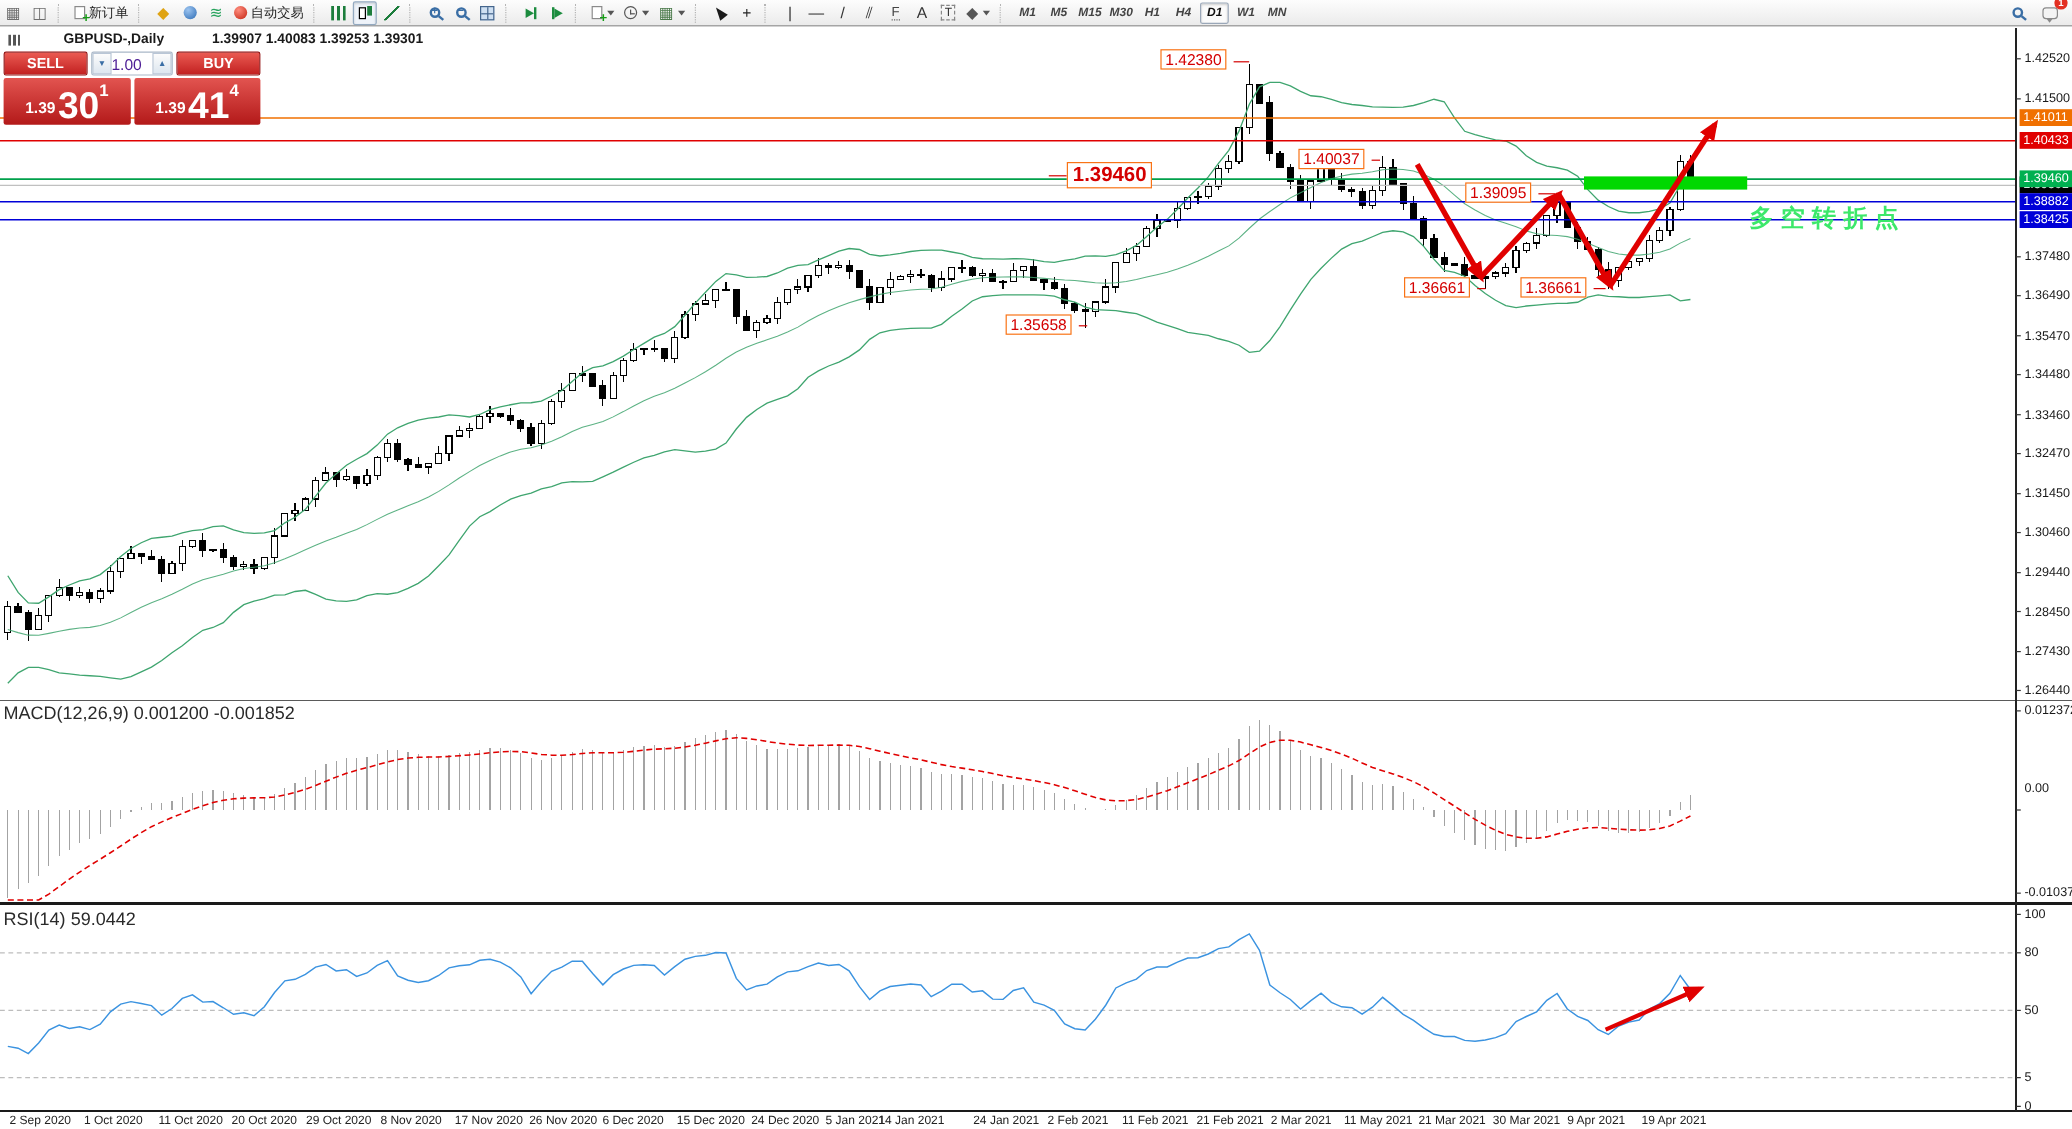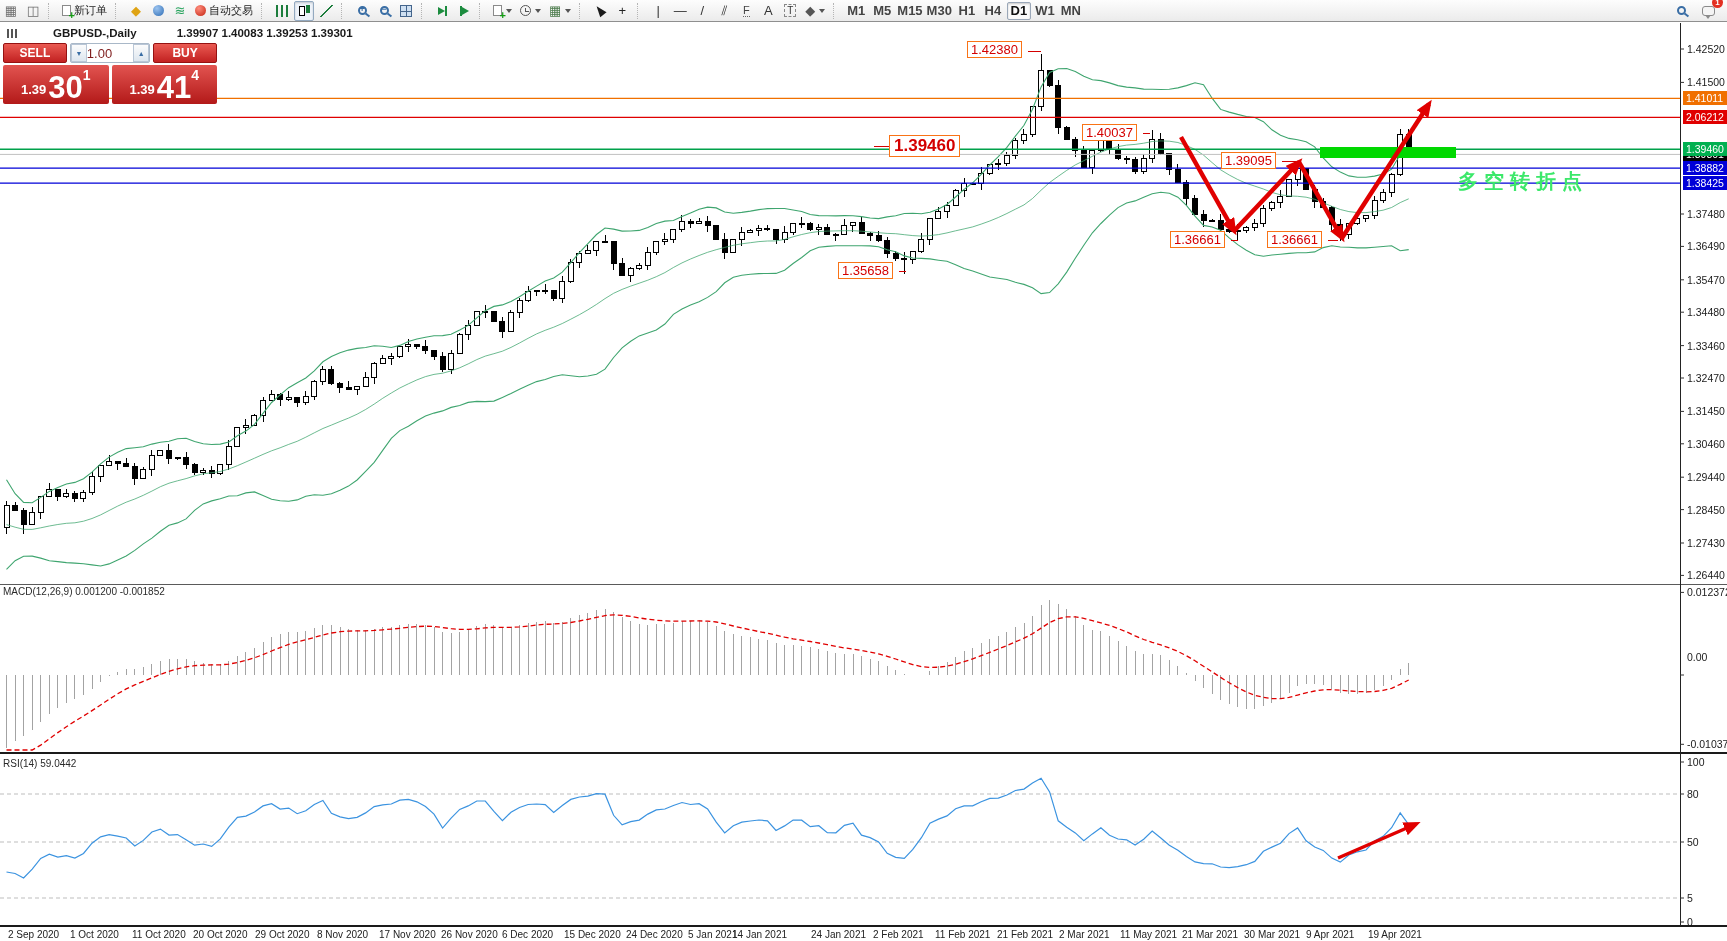--- a/index.html
+++ b/index.html
@@ -13,21 +13,21 @@
            border-bottom:1px solid #8f8f8f;display:flex;align-items:center;z-index:50;}
   .tb-sep{width:7px;height:16px;border-left:1px dotted #b5b5b5;margin:0 3px 0 4px;}
   .tb-item{height:20px;min-width:20px;display:flex;align-items:center;justify-content:center;
            margin:0 1px;border:1px solid transparent;border-radius:2px;padding:0 2px;cursor:default;
            font-size:11px;color:#333;position:relative;}
   .tb-item.pressed{border:1px solid #93a9c0;background:#eef3fa;box-shadow:inset 0 1px 2px rgba(0,0,0,.18);}
   .tb-label{font-size:11px;color:#222;margin-left:3px;white-space:nowrap;}
   .caret{width:0;height:0;border-left:3px solid transparent;border-right:3px solid transparent;
          border-top:4px solid #555;margin-left:4px;}
   .tf-btn{height:18px;min-width:24px;display:flex;align-items:center;justify-content:center;
-          font-size:13px;font-weight:bold;color:#444;margin:0 1px;border:1px solid transparent;border-radius:2px;}
+          font-size:10px;font-weight:bold;color:#444;margin:0 1px;border:1px solid transparent;border-radius:2px;font-style:italic;}
   .tf-btn.pressed{background:#fbfbfb;border:1px solid #9aa7b8;box-shadow:inset 0 1px 2px rgba(0,0,0,.2);color:#111;}
   .tb-right{margin-left:auto;display:flex;align-items:center;margin-right:8px;}
   
   .g{font-size:13px;line-height:1;}
   .i-doc{width:9px;height:11px;border:1px solid #8a8a8a;background:#fff;position:relative;}
   .i-doc::after{content:"+";position:absolute;right:-5px;bottom:-6px;color:#149c14;font-weight:bold;font-size:11px;}
   .i-reddot{width:11px;height:11px;border-radius:50%;background:radial-gradient(circle at 35% 30%,#ff8d7e,#c32310);
             display:flex;align-items:center;justify-content:center;color:#fff;font-size:7px;}
   .i-bluedot{width:11px;height:11px;border-radius:50%;background:radial-gradient(circle at 35% 30%,#9cc4f0,#2d6cb4);}
   .i-bars{width:12px;height:12px;background:repeating-linear-gradient(90deg,#1c7d3c 0 2px,transparent 2px 5px);}
@@ -69,21 +69,21 @@
 
   
   .oct{position:absolute;left:3px;top:43px;width:214px;z-index:25;}
   .oct-row1{display:flex;height:20px;}
   .oct-btn{width:72px;display:flex;align-items:center;justify-content:center;color:#fff;
            font-size:12px;font-weight:bold;border-radius:2px;border:1px solid #951212;
            background:linear-gradient(#ea5a52,#c22121);}
   .vol-group{flex:1;display:flex;margin:0 3px;border:1px solid #a9b8c8;background:#fff;border-radius:2px;}
   .vol-btn{width:16px;display:flex;align-items:center;justify-content:center;
            background:linear-gradient(#fcfcfc,#dde6ef);border:1px solid #b9c6d6;color:#3a6ea5;font-size:7px;}
-  .vol-val{flex:1;display:flex;align-items:center;justify-content:flex-end;padding-right:21px;font-size:13px;color:#7f1d1d;}
+  .vol-val{flex:1;display:flex;align-items:center;justify-content:flex-end;padding-right:9px;font-size:13px;color:#4c1d95;}
   .oct-row2{display:flex;margin-top:2px;height:39px;}
   .quote{flex:1;border-radius:2px;background:linear-gradient(#e25450,#b31919);color:#fff;
          display:flex;align-items:flex-end;justify-content:center;padding-bottom:3px;position:relative;}
   .quote+.quote{margin-left:3px;}
   .q-small{font-size:13px;font-weight:bold;margin-right:2px;margin-bottom:4px;}
   .q-big{font-size:31px;font-weight:bold;line-height:0.85;}
   .q-sup{font-size:14px;font-weight:bold;align-self:flex-start;margin-top:2px;}
 
   
   .callout{position:absolute;border:1px solid #f97316;background:#fff;color:#d40000;
@@ -91,21 +91,21 @@
   .callout.big{font-size:17px;line-height:20px;font-weight:bold;padding:0 4px;}
   .conn{position:absolute;height:1px;background:#d40000;z-index:14;}
 
   .annotation{position:absolute;color:#3ce86a;font-size:20px;font-weight:bold;letter-spacing:6px;
               white-space:nowrap;z-index:16;}
 
   
   .ax{position:absolute;font-size:10.5px;color:#1a1a1a;white-space:nowrap;}
   .tag{position:absolute;left:1683px;width:44px;height:14px;color:#fff;font-size:10.5px;
        line-height:14px;padding-left:3px;z-index:12;}
-  .pane-label{position:absolute;font-size:10px;color:#2a2a2a;z-index:10;}
+  .pane-label{position:absolute;font-size:15px;color:#2a2a2a;z-index:10;}
   .date-label{position:absolute;top:929px;font-size:10px;color:#222;white-space:nowrap;}
 </style>
 </head>
 <body>
 
 <div class="screen">
   <div class="toolbar" id="toolbar">
       <span class="tb-item">
         <span class="g" style="color:#6e6e6e">▦</span>
       </span>
@@ -863,21 +863,21 @@
           <span class="ax" style="left:1687px;top:569px">1.26440</span>
           <span class="ax" style="left:1687px;top:586px">0.012372</span>
           <span class="ax" style="left:1687px;top:651px">0.00</span>
           <span class="ax" style="left:1687px;top:738px">-0.010374</span>
           <span class="ax" style="left:1687px;top:756px">100</span>
           <span class="ax" style="left:1687px;top:788px">80</span>
           <span class="ax" style="left:1687px;top:836px">50</span>
           <span class="ax" style="left:1687px;top:892px">5</span>
           <span class="ax" style="left:1687px;top:916px">0</span>
           <span class="tag" style="top:91px;background:#f07000">1.41011</span>
-          <span class="tag" style="top:110px;background:#e00000">2.06212</span>
+          <span class="tag" style="top:110px;background:#e00000">1.40433</span>
           <span class="tag" style="top:147px;background:#000000">1.39301</span>
           <span class="tag" style="top:142px;background:#00b050">1.39460</span>
           <span class="tag" style="top:161px;background:#0000d8">1.38882</span>
           <span class="tag" style="top:176px;background:#0000d8">1.38425</span>
           <span class="callout" style="left:967px;top:41px">1.42380</span>
           <span class="conn" style="left:1028.2px;top:51px;width:12.799999999999955px"></span>
           <span class="callout" style="left:1082px;top:124px">1.40037</span>
           <span class="conn" style="left:1143.2px;top:133px;width:6.7999999999999545px"></span>
           <span class="callout big" style="left:889px;top:135px">1.39460</span>
           <span class="conn" style="left:874px;top:146px;width:15px"></span>

